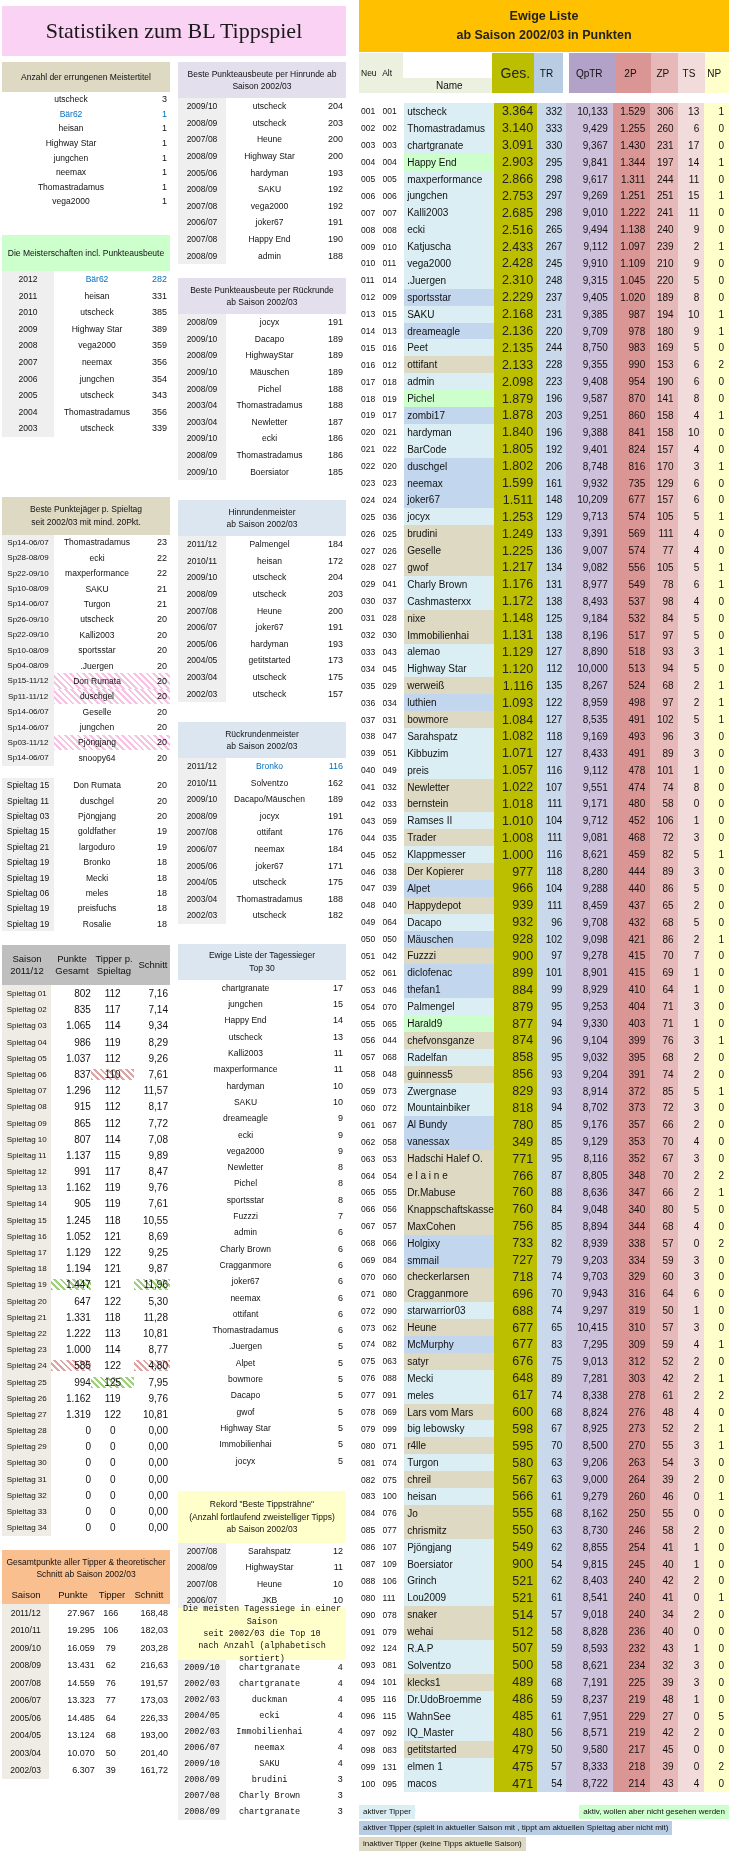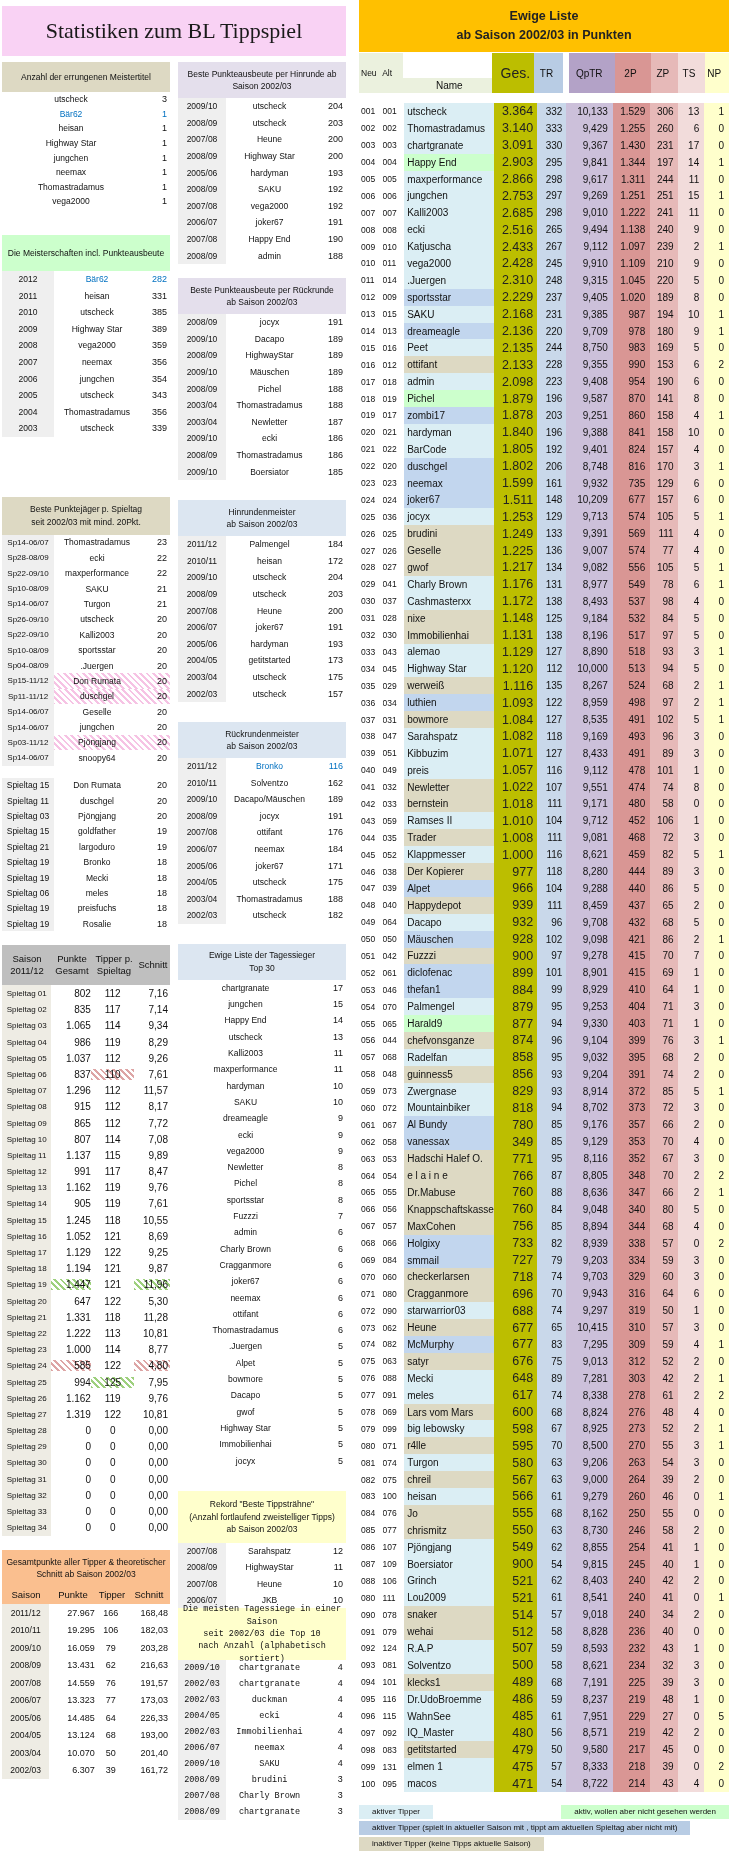--- a/index.html
+++ b/index.html
@@ -116,21 +116,21 @@
   .rt-colhdr .c-ts{background:#f2dcdb;justify-content:center;}
   .rt-colhdr .c-np{background:#ffffcc;justify-content:center;}
   
   .s-a{background:#dbeef4;}
   .s-m{background:#c2d6ee;}
   .s-g{background:#ccffcc;}
   .s-i{background:#ddd9c3;}
   
   .legend{margin-top:12px;font-size:8px;}
   .legend-line{display:flex;align-items:center;height:16px;gap:6px;}
-  .lg{display:inline-block;padding:2px 13px;line-height:1.2;}
+  .lg{display:inline-block;padding:2px 4px;line-height:1.2;}
   .lg-a{background:#dbeef4;}
   .lg-g{background:#ccffcc;}
   .lg-m{background:#b8cce4;}
   .lg-i{background:#ddd9c3;}
   .legend-line .spacer{flex:1;}
 </style>
 </head>
 <body>
 
 <div class="page">

